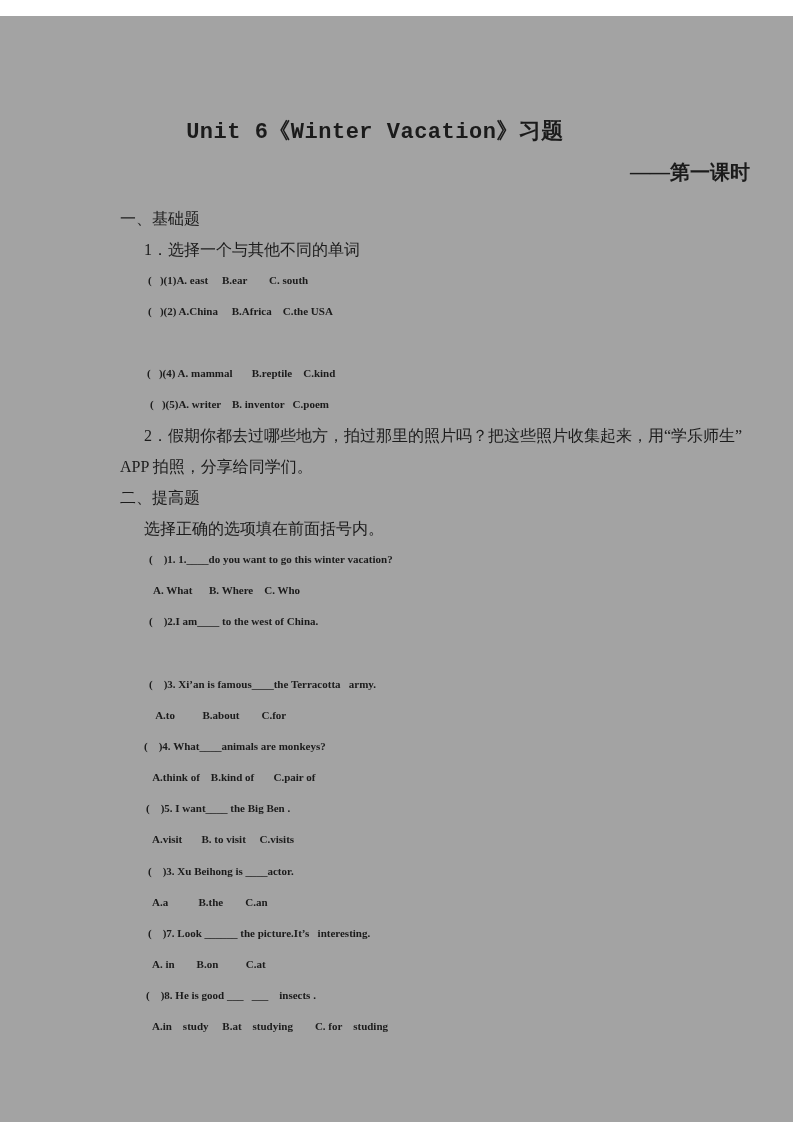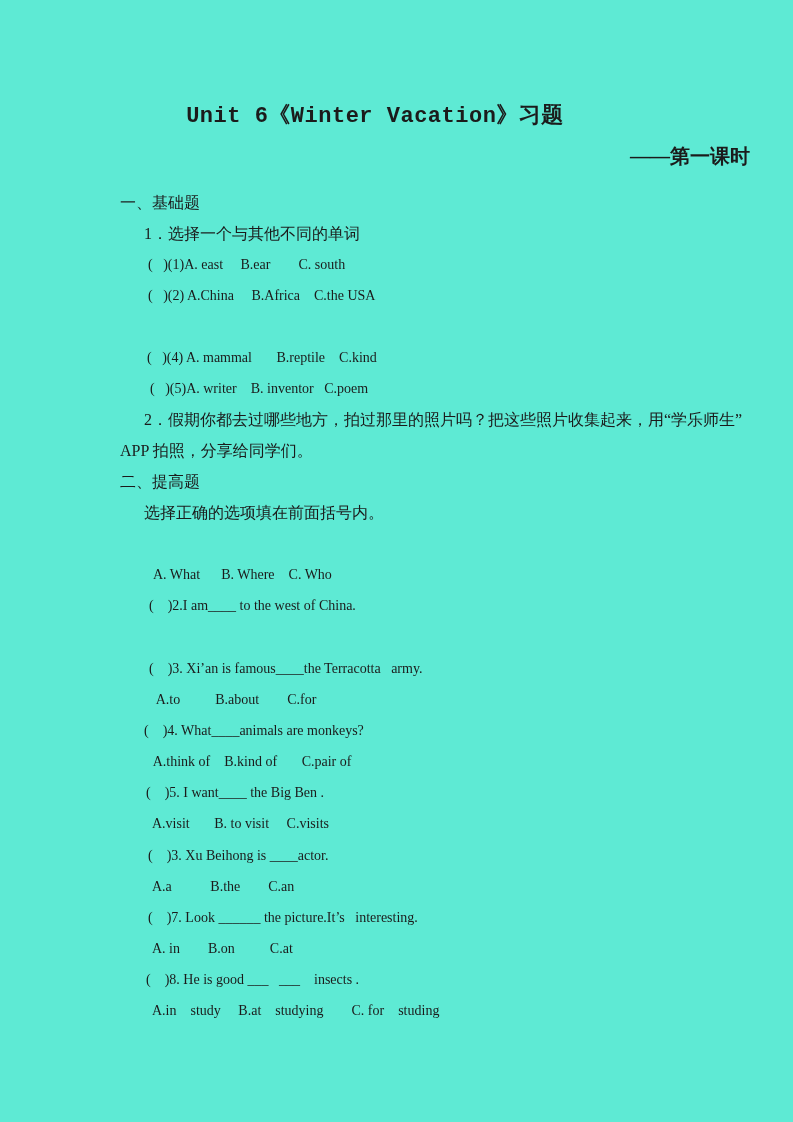--- a/index.html
+++ b/index.html
@@ -10,21 +10,22 @@
   body {
     width: 793px;
     height: 1122px;
     position: relative;
     overflow: hidden;
     color: #1b1b1b;
   }
   .page {
     position: absolute;
     inset: 0;
-    background: #5eead4;
+    background: #a3a3a3;
+    margin-top: 16px;
   }
   .title {
     position: absolute;
     top: 100px;
     left: 0;
     width: 750px;
     margin: 0;
     text-align: center;
     font-family: "Liberation Mono", "DejaVu Sans Mono", monospace;
     font-size: 22px;
@@ -49,22 +50,22 @@
     white-space: pre;
     line-height: 21px;
   }
   .cn {
     font-family: "Liberation Serif", "DejaVu Serif", serif;
     font-size: 16px;
     font-weight: 400;
   }
   .en {
     font-family: "Liberation Serif", "DejaVu Serif", serif;
-    font-size: 14px;
-    font-weight: 400;
+    font-size: 11px;
+    font-weight: 700;
   }
 </style>
 </head>
 <body>
 
 <div class="page">
 
   <h1 class="title">Unit 6《Winter Vacation》习题</h1>
   <h2 class="subtitle">——第一课时</h2>
 
@@ -76,20 +77,21 @@
   <div class="line en" style="top:285px; left:148px">(   )(2) A.China     B.Africa    C.the USA</div>
   <div class="line en" style="top:347px; left:147px">(   )(4) A. mammal       B.reptile    C.kind</div>
   <div class="line en" style="top:378px; left:150px">(   )(5)A. writer    B. inventor   C.poem</div>
 
   <div class="line cn" style="top:409px; left:144px">2．假期你都去过哪些地方，拍过那里的照片吗？把这些照片收集起来，用“学乐师生”</div>
   <div class="line cn" style="top:440px; left:120px">APP 拍照，分享给同学们。</div>
 
   <div class="line cn" style="top:471px; left:120px">二、提高题</div>
   <div class="line cn" style="top:502px; left:144px">选择正确的选项填在前面括号内。</div>
 
+  <div class="line en" style="top:533px; left:149px">(    )1. 1.____do you want to go this winter vacation?</div>
   <div class="line en" style="top:564px; left:153px">A. What      B. Where    C. Who</div>
 
   <div class="line en" style="top:595px; left:149px">(    )2.I am____ to the west of China.</div>
 
   <div class="line en" style="top:658px; left:149px">(    )3. Xi’an is famous____the Terracotta   army.</div>
   <div class="line en" style="top:689px; left:153px"> A.to          B.about        C.for</div>
 
   <div class="line en" style="top:720px; left:144px">(    )4. What____animals are monkeys?</div>
   <div class="line en" style="top:751px; left:150px"> A.think of    B.kind of       C.pair of</div>
 

